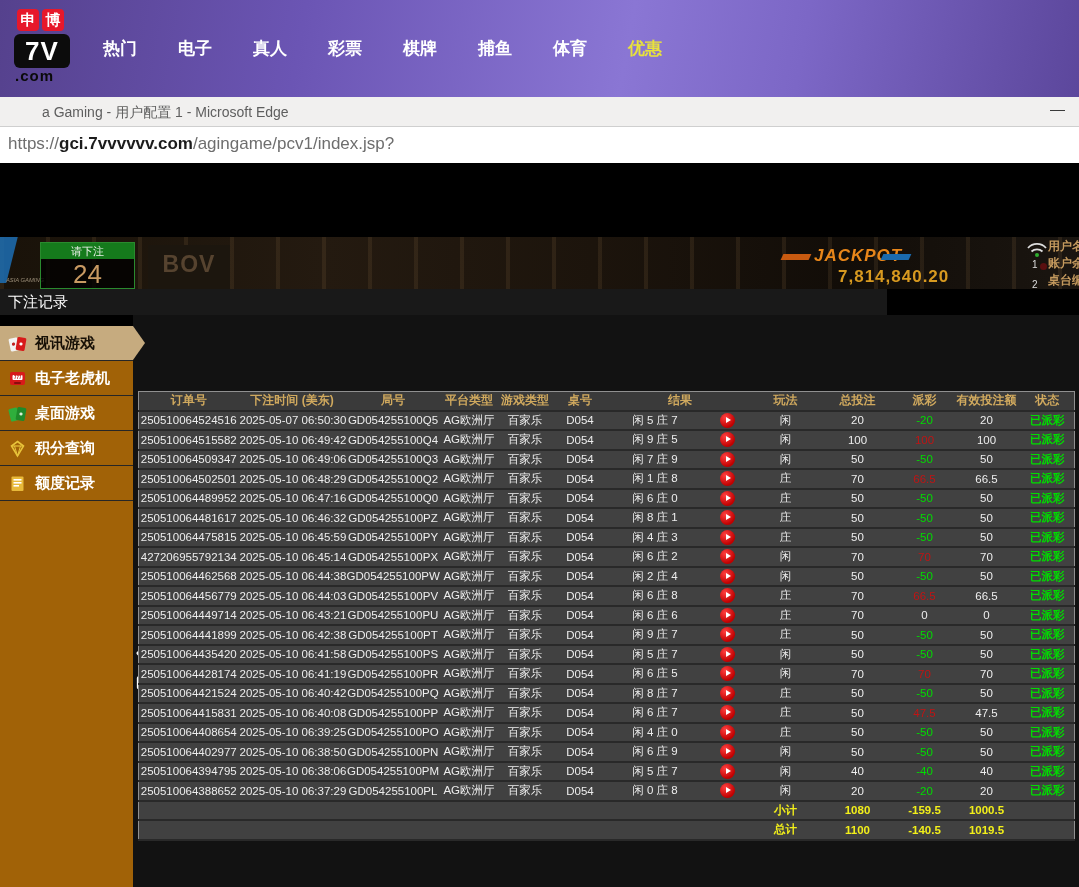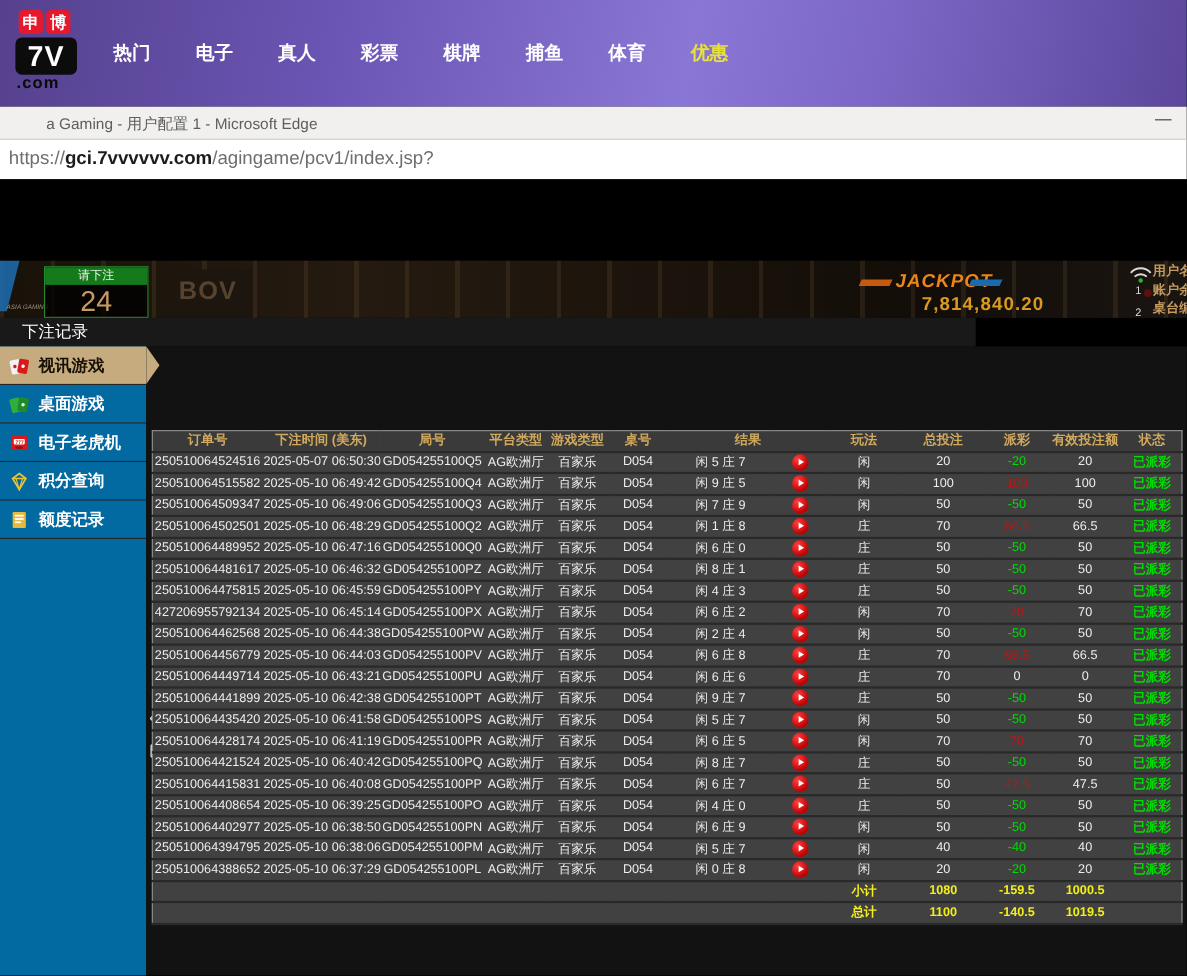--- a/index.html
+++ b/index.html
@@ -50,25 +50,25 @@
   .jackpot-amount { position:absolute; left:838px; top:30px; color:#d89a20; font-size:17px; font-weight:700; letter-spacing:1px; }
   .wifi { position:absolute; left:1026px; top:4px; }
   .seat-num-1 { position:absolute; left:1032px; top:22px; color:#ddd; font-size:10px; }
   .seat-num-2 { position:absolute; left:1032px; top:42px; color:#ddd; font-size:10px; }
   .seat-dot { position:absolute; left:1040px; top:26px; width:7px; height:7px; border-radius:50%; background:#5a1010; }
   .user-info { position:absolute; left:1048px; top:1px; width:60px; }
   .user-info div { color:#c59a5e; font-size:12px; font-weight:700; line-height:17px; white-space:nowrap; }
 
   
   .pagetitle { position:absolute; top:289px; left:0; width:887px; height:26px; background:#191919;
-    color:#fff; font-size:15px; line-height:25px; padding-left:20px; }
+    color:#fff; font-size:15px; line-height:25px; padding-left:8px; }
 
   
   .content { position:absolute; top:315px; left:0; width:1079px; height:572px; display:flex; }
-  .sidebar { width:133px; background:#0369a1; }
+  .sidebar { width:133px; background:#a16207;margin-top:11px; }
   .side-item { position:relative; height:35px; display:flex; align-items:center; gap:8px; padding-left:8px;
     border-bottom:1px solid #262626; cursor:pointer; }
   .side-item .label { color:#fff; font-size:15px; font-weight:700; }
   .side-item.active { background:#c6ab7f; }
   .side-item.active .label { color:#171006; }
   .side-item.active::after { content:""; position:absolute; right:-12px; top:0;
     border-top:17.5px solid transparent; border-bottom:17.5px solid transparent; border-left:12px solid #c6ab7f; z-index:3; }
   .side-icon { width:19px; height:19px; flex:0 0 19px; }
 
   .main { position:relative; flex:1; background:#121212; }
@@ -173,34 +173,34 @@
         <svg class="side-icon" viewBox="0 0 19 19">
           <rect x="1.5" y="4" width="9" height="13" rx="1.5" fill="#f2f2f2" transform="rotate(-12 6 10)"></rect>
           <circle cx="5.5" cy="10" r="1.6" fill="#c02020" transform="rotate(-12 6 10)"></circle>
           <rect x="8.5" y="3.5" width="9" height="13" rx="1.5" fill="#d81a1a" transform="rotate(10 13 10)"></rect>
           <circle cx="13" cy="10" r="1.6" fill="#fff" transform="rotate(10 13 10)"></circle>
         </svg>
         <span class="label">视讯游戏</span>
       </div>
       <div class="side-item">
         <svg class="side-icon" viewBox="0 0 19 19">
-          <rect x="1.5" y="4" width="9" height="13" rx="1.5" fill="#2fae3c" transform="rotate(-14 6 10)"></rect>
-          <rect x="8.5" y="3.5" width="9" height="13" rx="1.5" fill="#1e8a2a" transform="rotate(10 13 10)"></rect>
-          <circle cx="13" cy="10" r="1.6" fill="#d8f0d8" transform="rotate(10 13 10)"></circle>
-        </svg>
-        <span class="label">桌面游戏</span>
-      </div>
-      <div class="side-item">
-        <svg class="side-icon" viewBox="0 0 19 19">
           <rect x="2" y="3" width="15" height="13" rx="2" fill="#d81a1a"></rect>
           <rect x="4.5" y="6" width="10" height="5" rx="1" fill="#fff"></rect>
           <text x="6" y="10.3" font-size="4.5" fill="#c01010" font-weight="bold">777</text>
           <rect x="6" y="13" width="7" height="2" rx="1" fill="#8a0e0e"></rect>
         </svg>
         <span class="label">电子老虎机</span>
+      </div>
+      <div class="side-item">
+        <svg class="side-icon" viewBox="0 0 19 19">
+          <rect x="1.5" y="4" width="9" height="13" rx="1.5" fill="#2fae3c" transform="rotate(-14 6 10)"></rect>
+          <rect x="8.5" y="3.5" width="9" height="13" rx="1.5" fill="#1e8a2a" transform="rotate(10 13 10)"></rect>
+          <circle cx="13" cy="10" r="1.6" fill="#d8f0d8" transform="rotate(10 13 10)"></circle>
+        </svg>
+        <span class="label">桌面游戏</span>
       </div>
       <div class="side-item">
         <svg class="side-icon" viewBox="0 0 19 19">
           <polygon points="9.5,2.5 15.5,7 9.5,17 3.5,7" fill="none" stroke="#e8c33a" stroke-width="1.6"></polygon>
           <polyline points="3.5,7 15.5,7" stroke="#e8c33a" stroke-width="1.2" fill="none"></polyline>
           <polyline points="6.5,7 9.5,17 12.5,7" stroke="#e8c33a" stroke-width="1" fill="none"></polyline>
         </svg>
         <span class="label">积分查询</span>
       </div>
       <div class="side-item">

